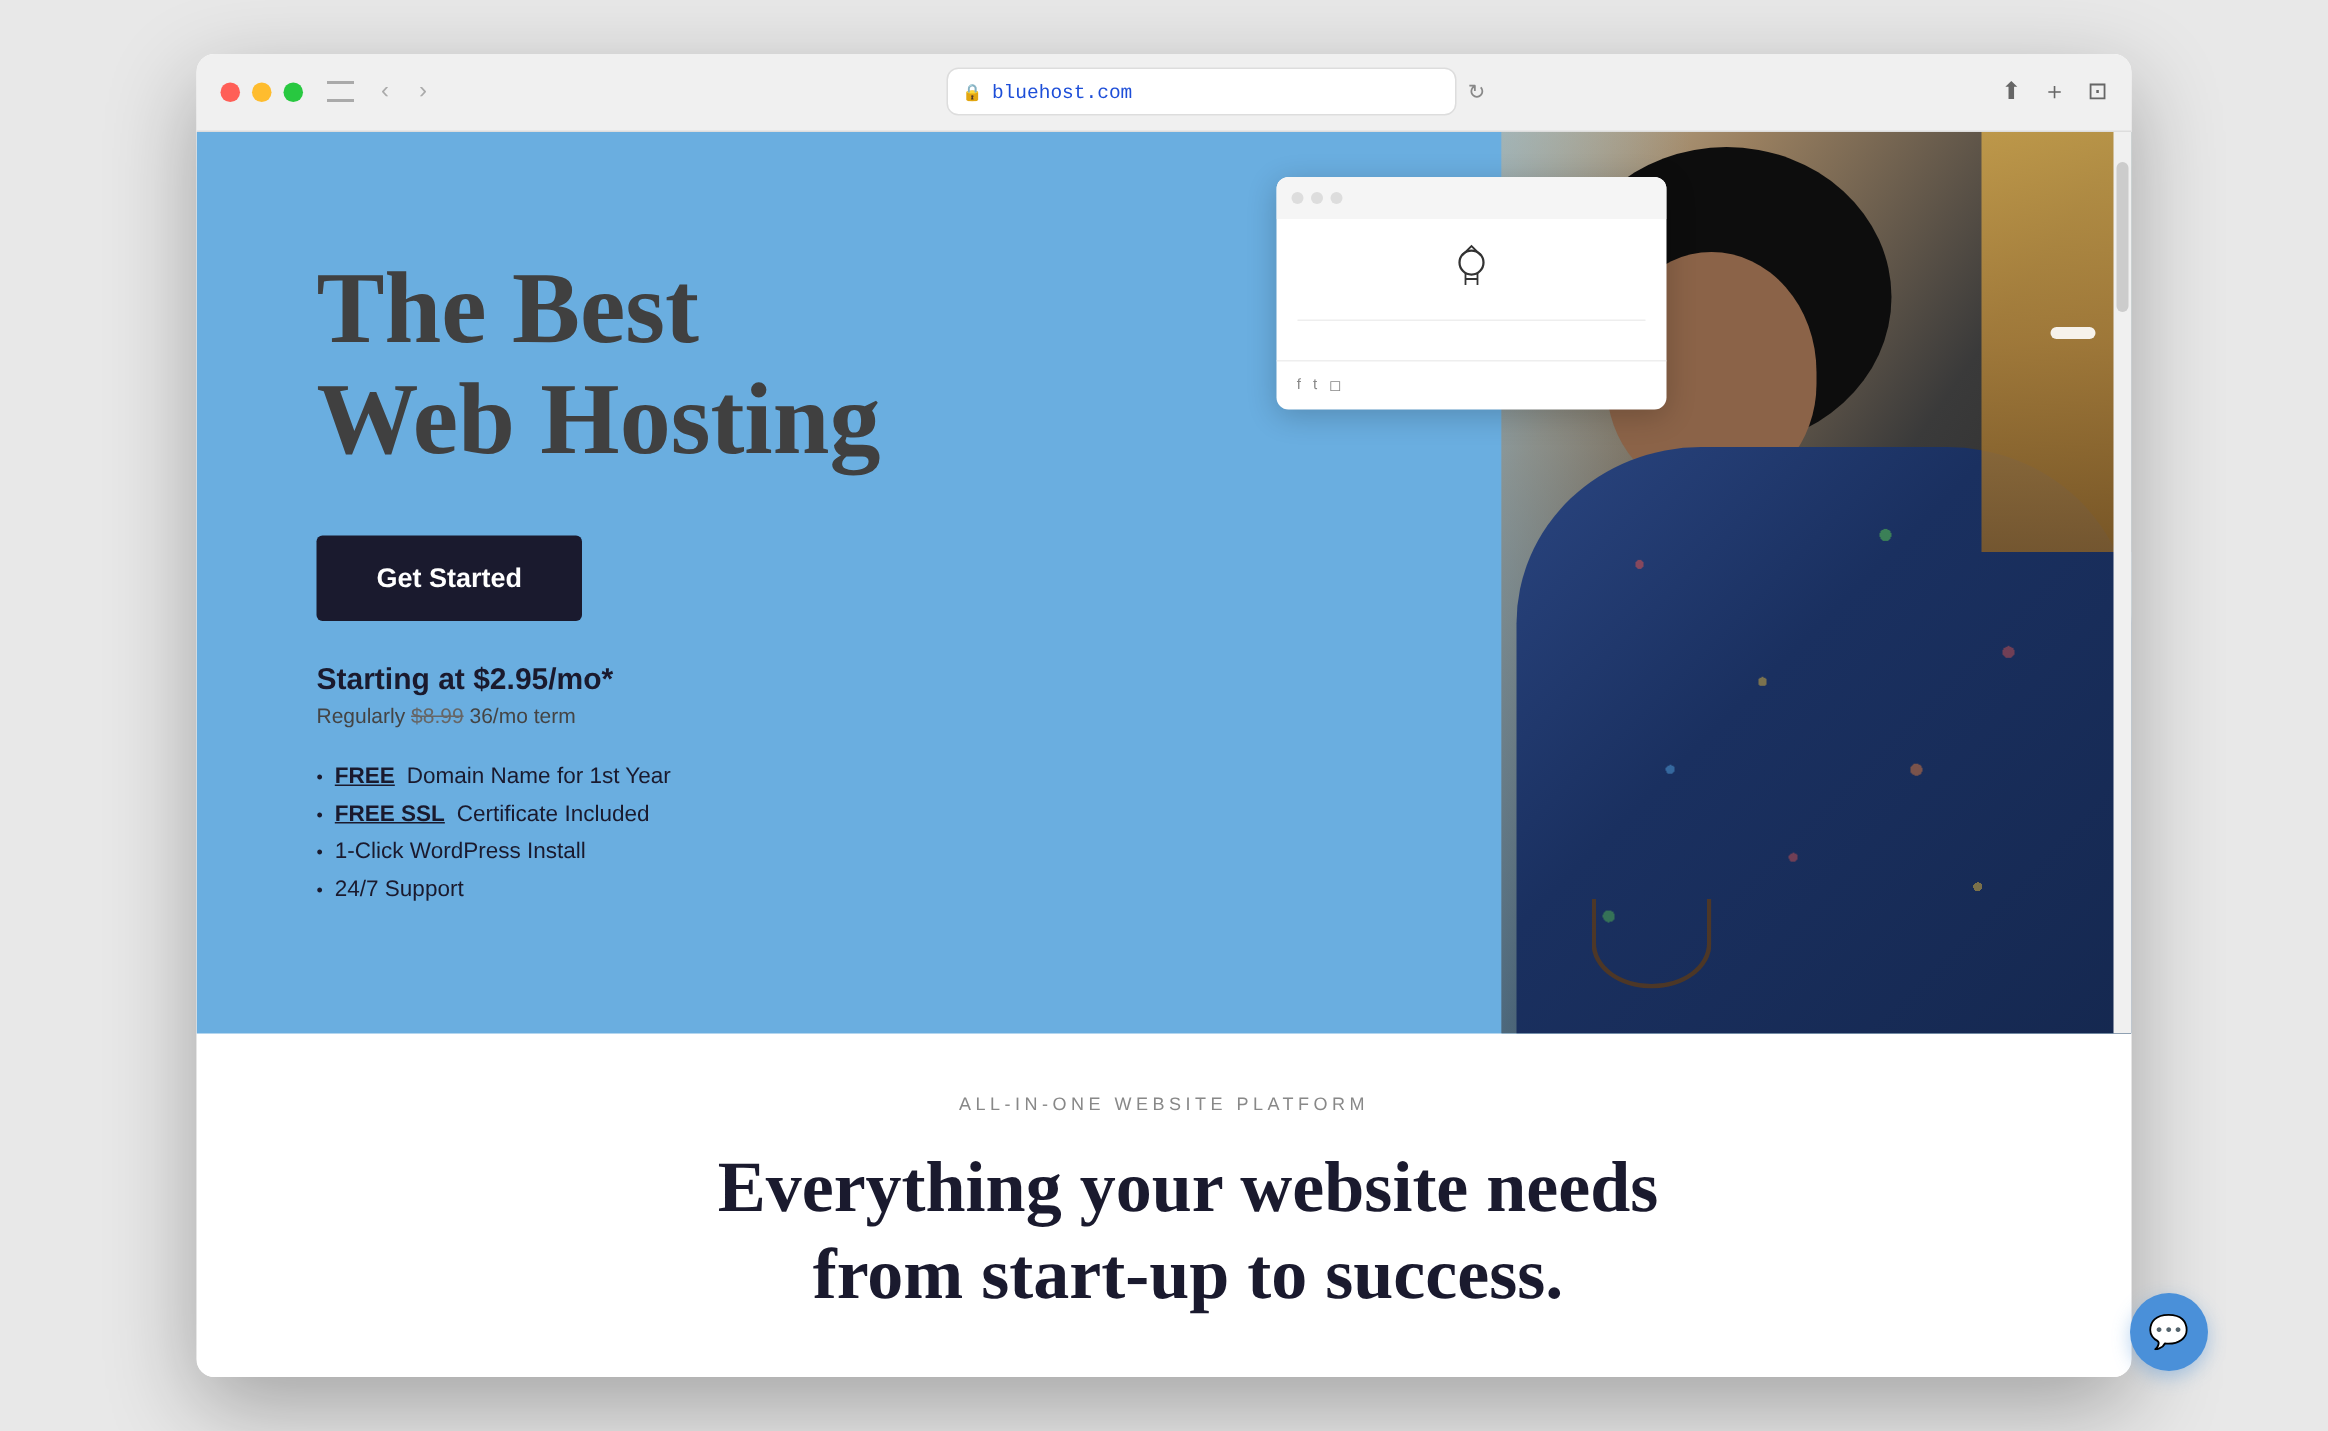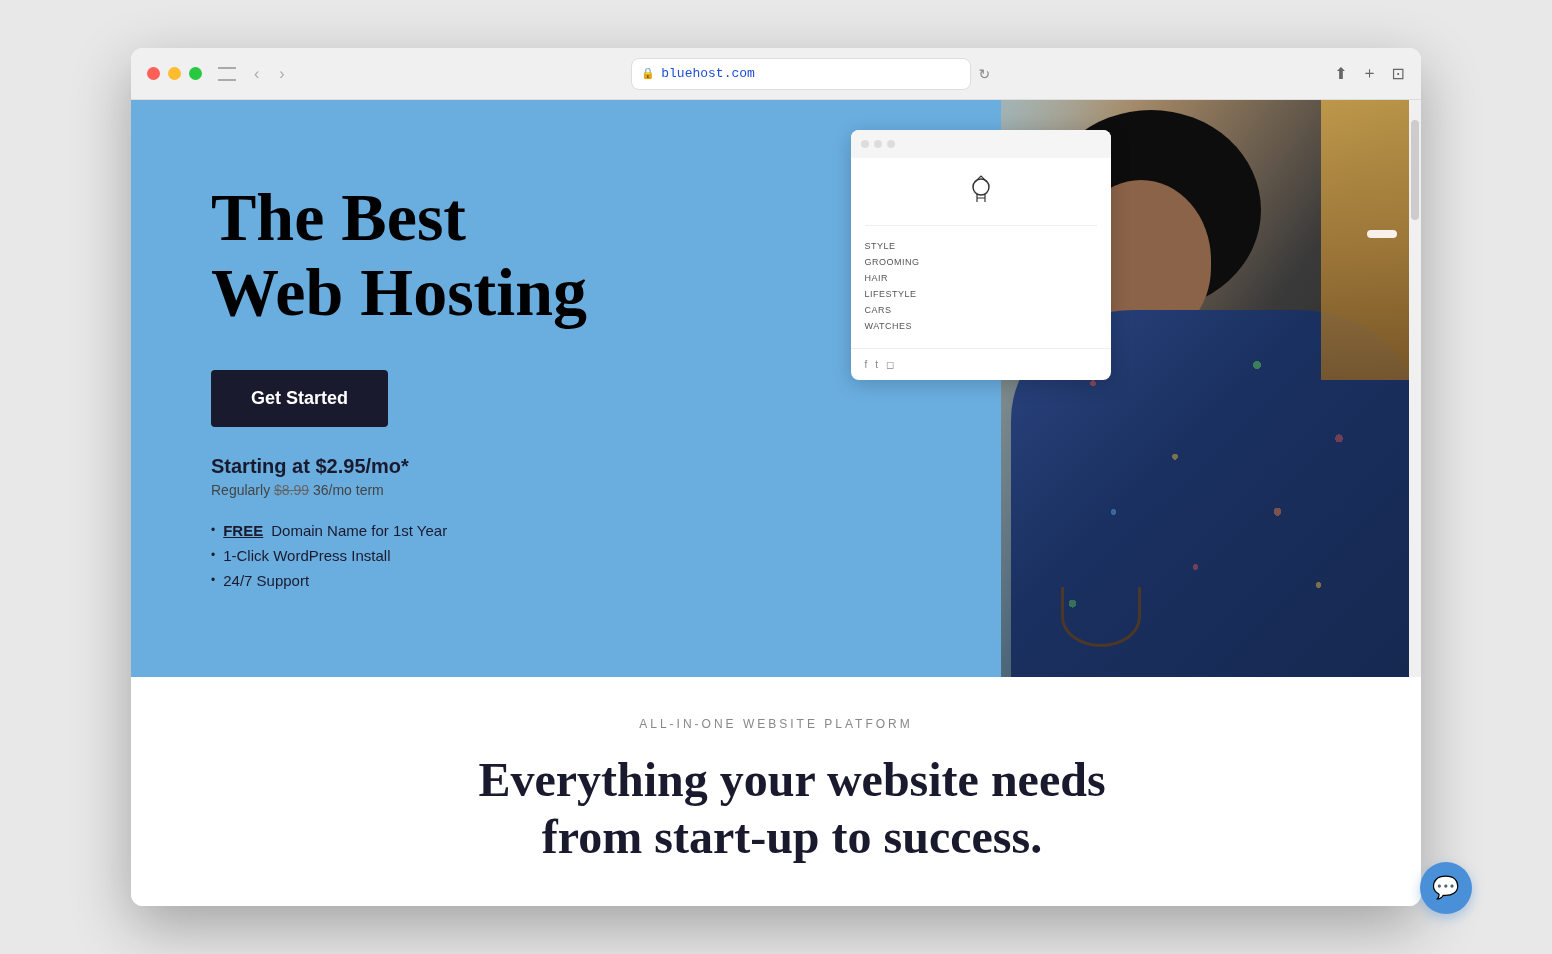--- a/index.html
+++ b/index.html
@@ -141,21 +141,21 @@
 
     .hero-left {
       flex: 0 0 55%;
       padding: 80px 80px 80px 80px;
       z-index: 2;
     }
 
     .hero-title {
       font-size: 68px;
       font-weight: 800;
-      color: #000000;
+      color: #404040;
       line-height: 1.1;
       margin-bottom: 40px;
       font-family: Georgia, serif;
     }
 
     .get-started-btn {
       background: #1a1a2e;
       color: #fff;
       border: none;
       padding: 18px 40px;
@@ -425,20 +425,24 @@
               <span>Regularly</span>
               <s>$8.99</s>
               <span>36/mo term</span>
             </div>
           </div>
 
           <ul class="features-list">
             <li>
               <span class="feature-underline">FREE</span>
               <span> Domain Name for 1st Year</span>
+            </li>
+            <li>
+              <span class="feature-underline">FREE SSL</span>
+              <span> Certificate Included</span>
             </li>
             <li>
               <span>1-Click WordPress Install</span>
             </li>
             <li>
               <span>24/7 Support</span>
             </li>
           </ul>
         </div>
 
@@ -453,28 +457,20 @@
             <div class="mini-browser-content">
               <div class="mini-logo-area">
                 <div style="font-size:12px; color:#333; font-weight:bold; letter-spacing:1px;">
                   <svg width="40" height="40" viewBox="0 0 40 40">
                     <circle cx="20" cy="15" r="8" fill="none" stroke="#333" stroke-width="1.5"></circle>
                     <path d="M14 10 L20 4 L26 10" fill="none" stroke="#333" stroke-width="1.2"></path>
                     <path d="M16 22 L16 30 M24 22 L24 30 M16 26 L24 26" fill="none" stroke="#333" stroke-width="1.2"></path>
                   </svg>
                 </div>
               </div>
-              <ul class="mini-nav">
-                <li>STYLE</li>
-                <li>GROOMING</li>
-                <li>HAIR</li>
-                <li>LIFESTYLE</li>
-                <li>CARS</li>
-                <li>WATCHES</li>
-              </ul>
             </div>
             <div class="mini-footer">
               <span class="mini-social-icon">f</span>
               <span class="mini-social-icon">t</span>
               <span class="mini-social-icon">◻</span>
             </div>
           </div>
 
           <div class="photo-bg">
             <div style="

